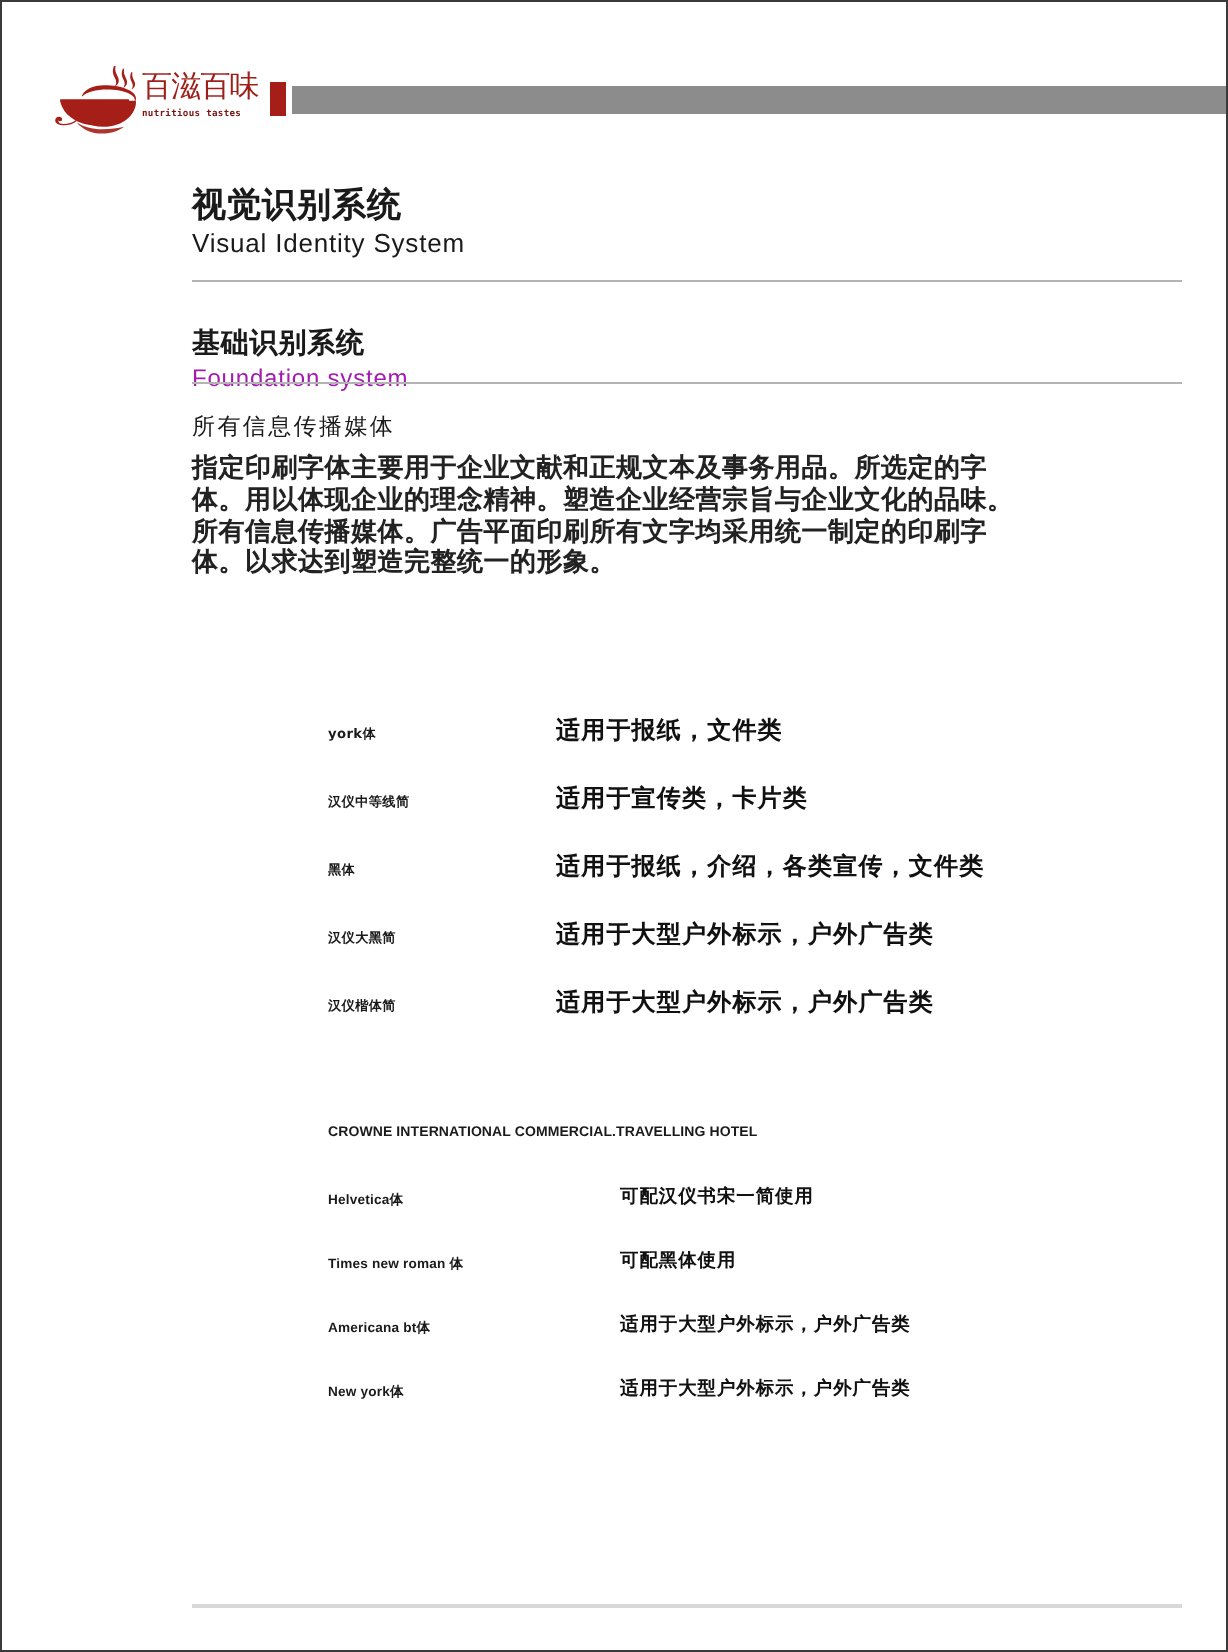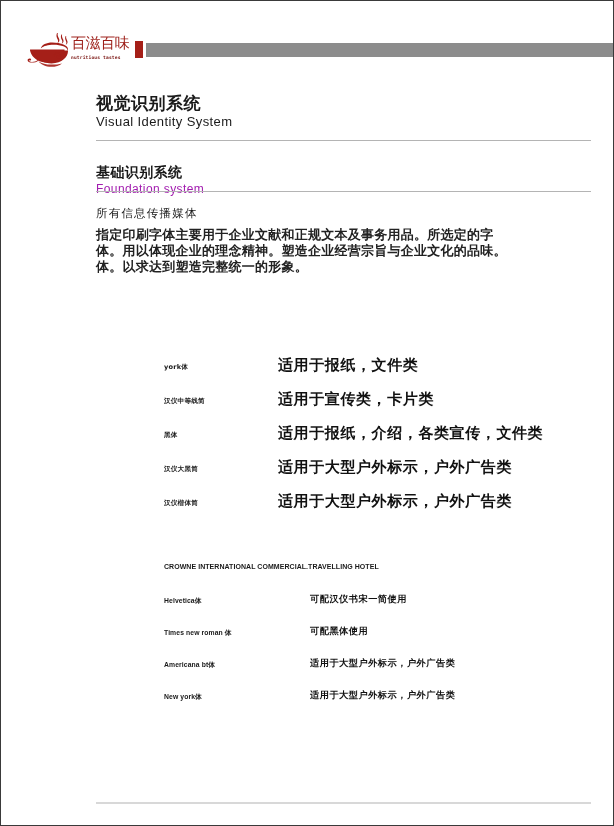--- a/index.html
+++ b/index.html
@@ -215,21 +215,21 @@
   .spec-label-latin {
     font-family: "Liberation Sans", sans-serif;
     font-size: 6.8px;
     letter-spacing: 0.1px;
   }
   .spec-desc {
     position: absolute;
     left: 114px;
     top: -3px;
     font-family: "DejaVu Sans", sans-serif;
-    font-size: 15px;
+    font-size: 12px;
     line-height: 14px;
     font-weight: 700;
     color: #111111;
     letter-spacing: 0.6px;
     white-space: nowrap;
   }
   .spec-desc-latin {
     font-size: 9.2px;
     letter-spacing: 0.5px;
     margin-left: 32px;
@@ -296,20 +296,21 @@
       <div class="subtitle-en">Foundation  system</div>
     </div>
 
     <div class="rule rule-2"></div>
 
     <div class="section-heading">所有信息传播媒体</div>
 
     <div class="body-copy">
       <div class="body-line">指定印刷字体主要用于企业文献和正规文本及事务用品。所选定的字</div>
       <div class="body-line">体。用以体现企业的理念精神。塑造企业经营宗旨与企业文化的品味。</div>
+      <div class="body-line">所有信息传播媒体。广告平面印刷所有文字均采用统一制定的印刷字</div>
       <div class="body-line">体。以求达到塑造完整统一的形象。</div>
     </div>
 
     <div class="spec-table spec-table-cn">
       <div class="spec-row">
         <div class="spec-label">york体</div>
         <div class="spec-desc">适用于报纸，文件类</div>
       </div>
       <div class="spec-row">
         <div class="spec-label">汉仪中等线简</div>

